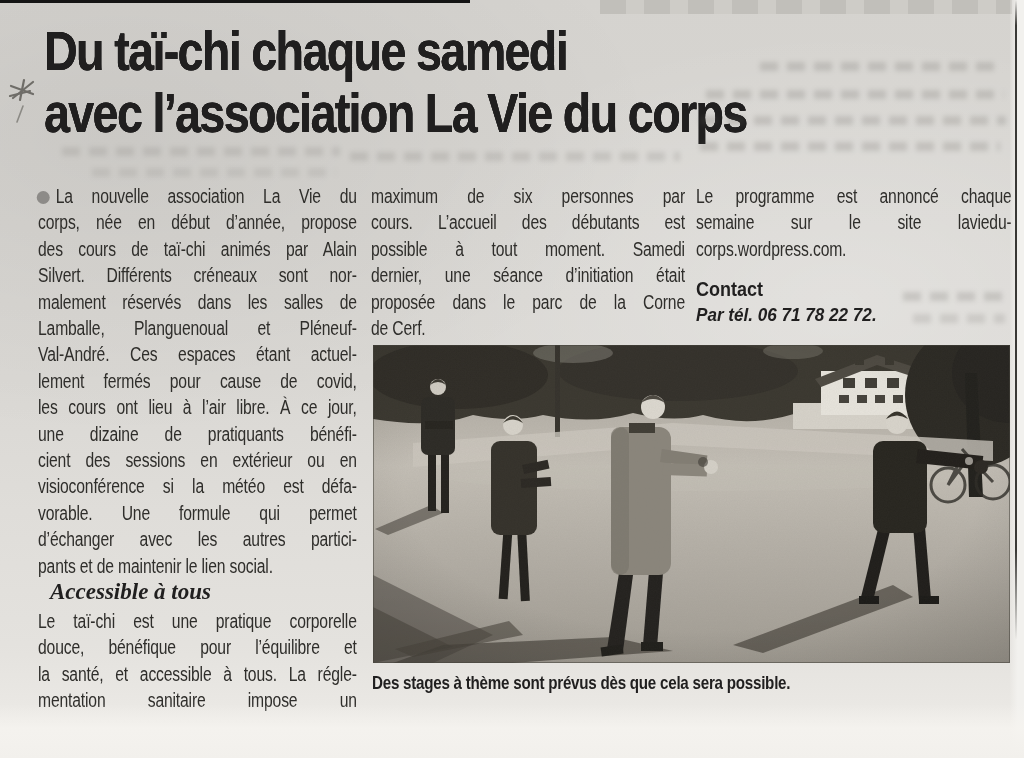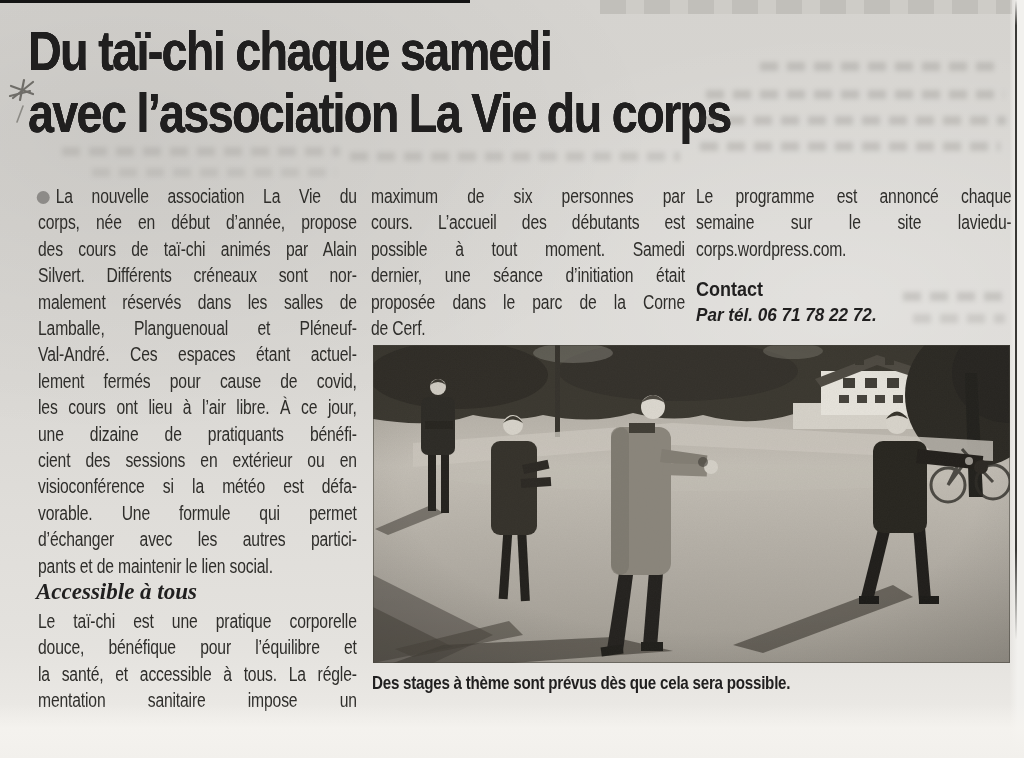--- a/index.html
+++ b/index.html
@@ -6,36 +6,36 @@
   .page {
     position:relative; width:1024px; height:758px; overflow:hidden;
     font-family:"Liberation Sans", sans-serif;
     background:
       radial-gradient(900px 500px at 12% 18%, rgba(0,0,0,.06), transparent 60%),
       radial-gradient(700px 420px at 82% 40%, rgba(255,255,255,.25), transparent 65%),
       linear-gradient(180deg, #d5d3cf 0%, #dad8d4 50%, #e4e2de 85%, #efede9 100%);
     color:var(--ink);
   }
   
-  .headline { position:absolute; left:28px; top:20px; margin:0; font-size:55px; line-height:62px;
+  .headline { position:absolute; left:44px; top:20px; margin:0; font-size:55px; line-height:62px;
     font-weight:700; color:var(--headline_ink); letter-spacing:-2px;
     text-shadow:0 0 .6px var(--headline_ink), 0 0 .6px var(--headline_ink); }
   .hl { display:block; transform:scaleX(.85); transform-origin:0 0; white-space:nowrap; }
   
   .col { position:absolute; transform:scaleX(.805); transform-origin:0 0;
     font-size:19.5px; line-height:26.4px; color:var(--ink); }
   .c1  { left:38px;  top:183px; width:396px; }
   .c1b { left:38px;  top:608px; width:396px; }
   .c2  { left:371px; top:183px; width:390px; }
   .c3  { left:696px; top:183px; width:392px; }
   .line { text-align:justify; text-align-last:justify; white-space:normal; letter-spacing:-.2px; }
   .line.end { text-align-last:left; }
   .bullet { display:inline-block; width:13px; height:13px; border-radius:50%;
     background:var(--bullet); margin-right:9px; transform:scaleX(1.24); vertical-align:-1px; }
-  .subhead { position:absolute; left:36px; top:579px; margin:0;
+  .subhead { position:absolute; left:50px; top:579px; margin:0;
     font-family:"Liberation Serif", serif; font-style:italic; font-weight:700;
     font-size:23px; color:var(--headline_ink); }
   .contact { position:absolute; left:696px; top:278px; font-weight:700; font-size:20px;
     transform:scaleX(.9); transform-origin:0 0; color:var(--headline_ink); }
   .phone { position:absolute; left:696px; top:304px; font-weight:700; font-style:italic;
     font-size:19px; transform:scaleX(.9); transform-origin:0 0; color:var(--headline_ink); }
   
   .photo { position:absolute; left:373px; top:345px; width:637px; height:318px; margin:0; }
   .caption { position:absolute; left:372px; top:672px; width:540px; font-weight:700;
     font-size:18.5px; letter-spacing:-.3px; transform:scaleX(.82); transform-origin:0 0;

